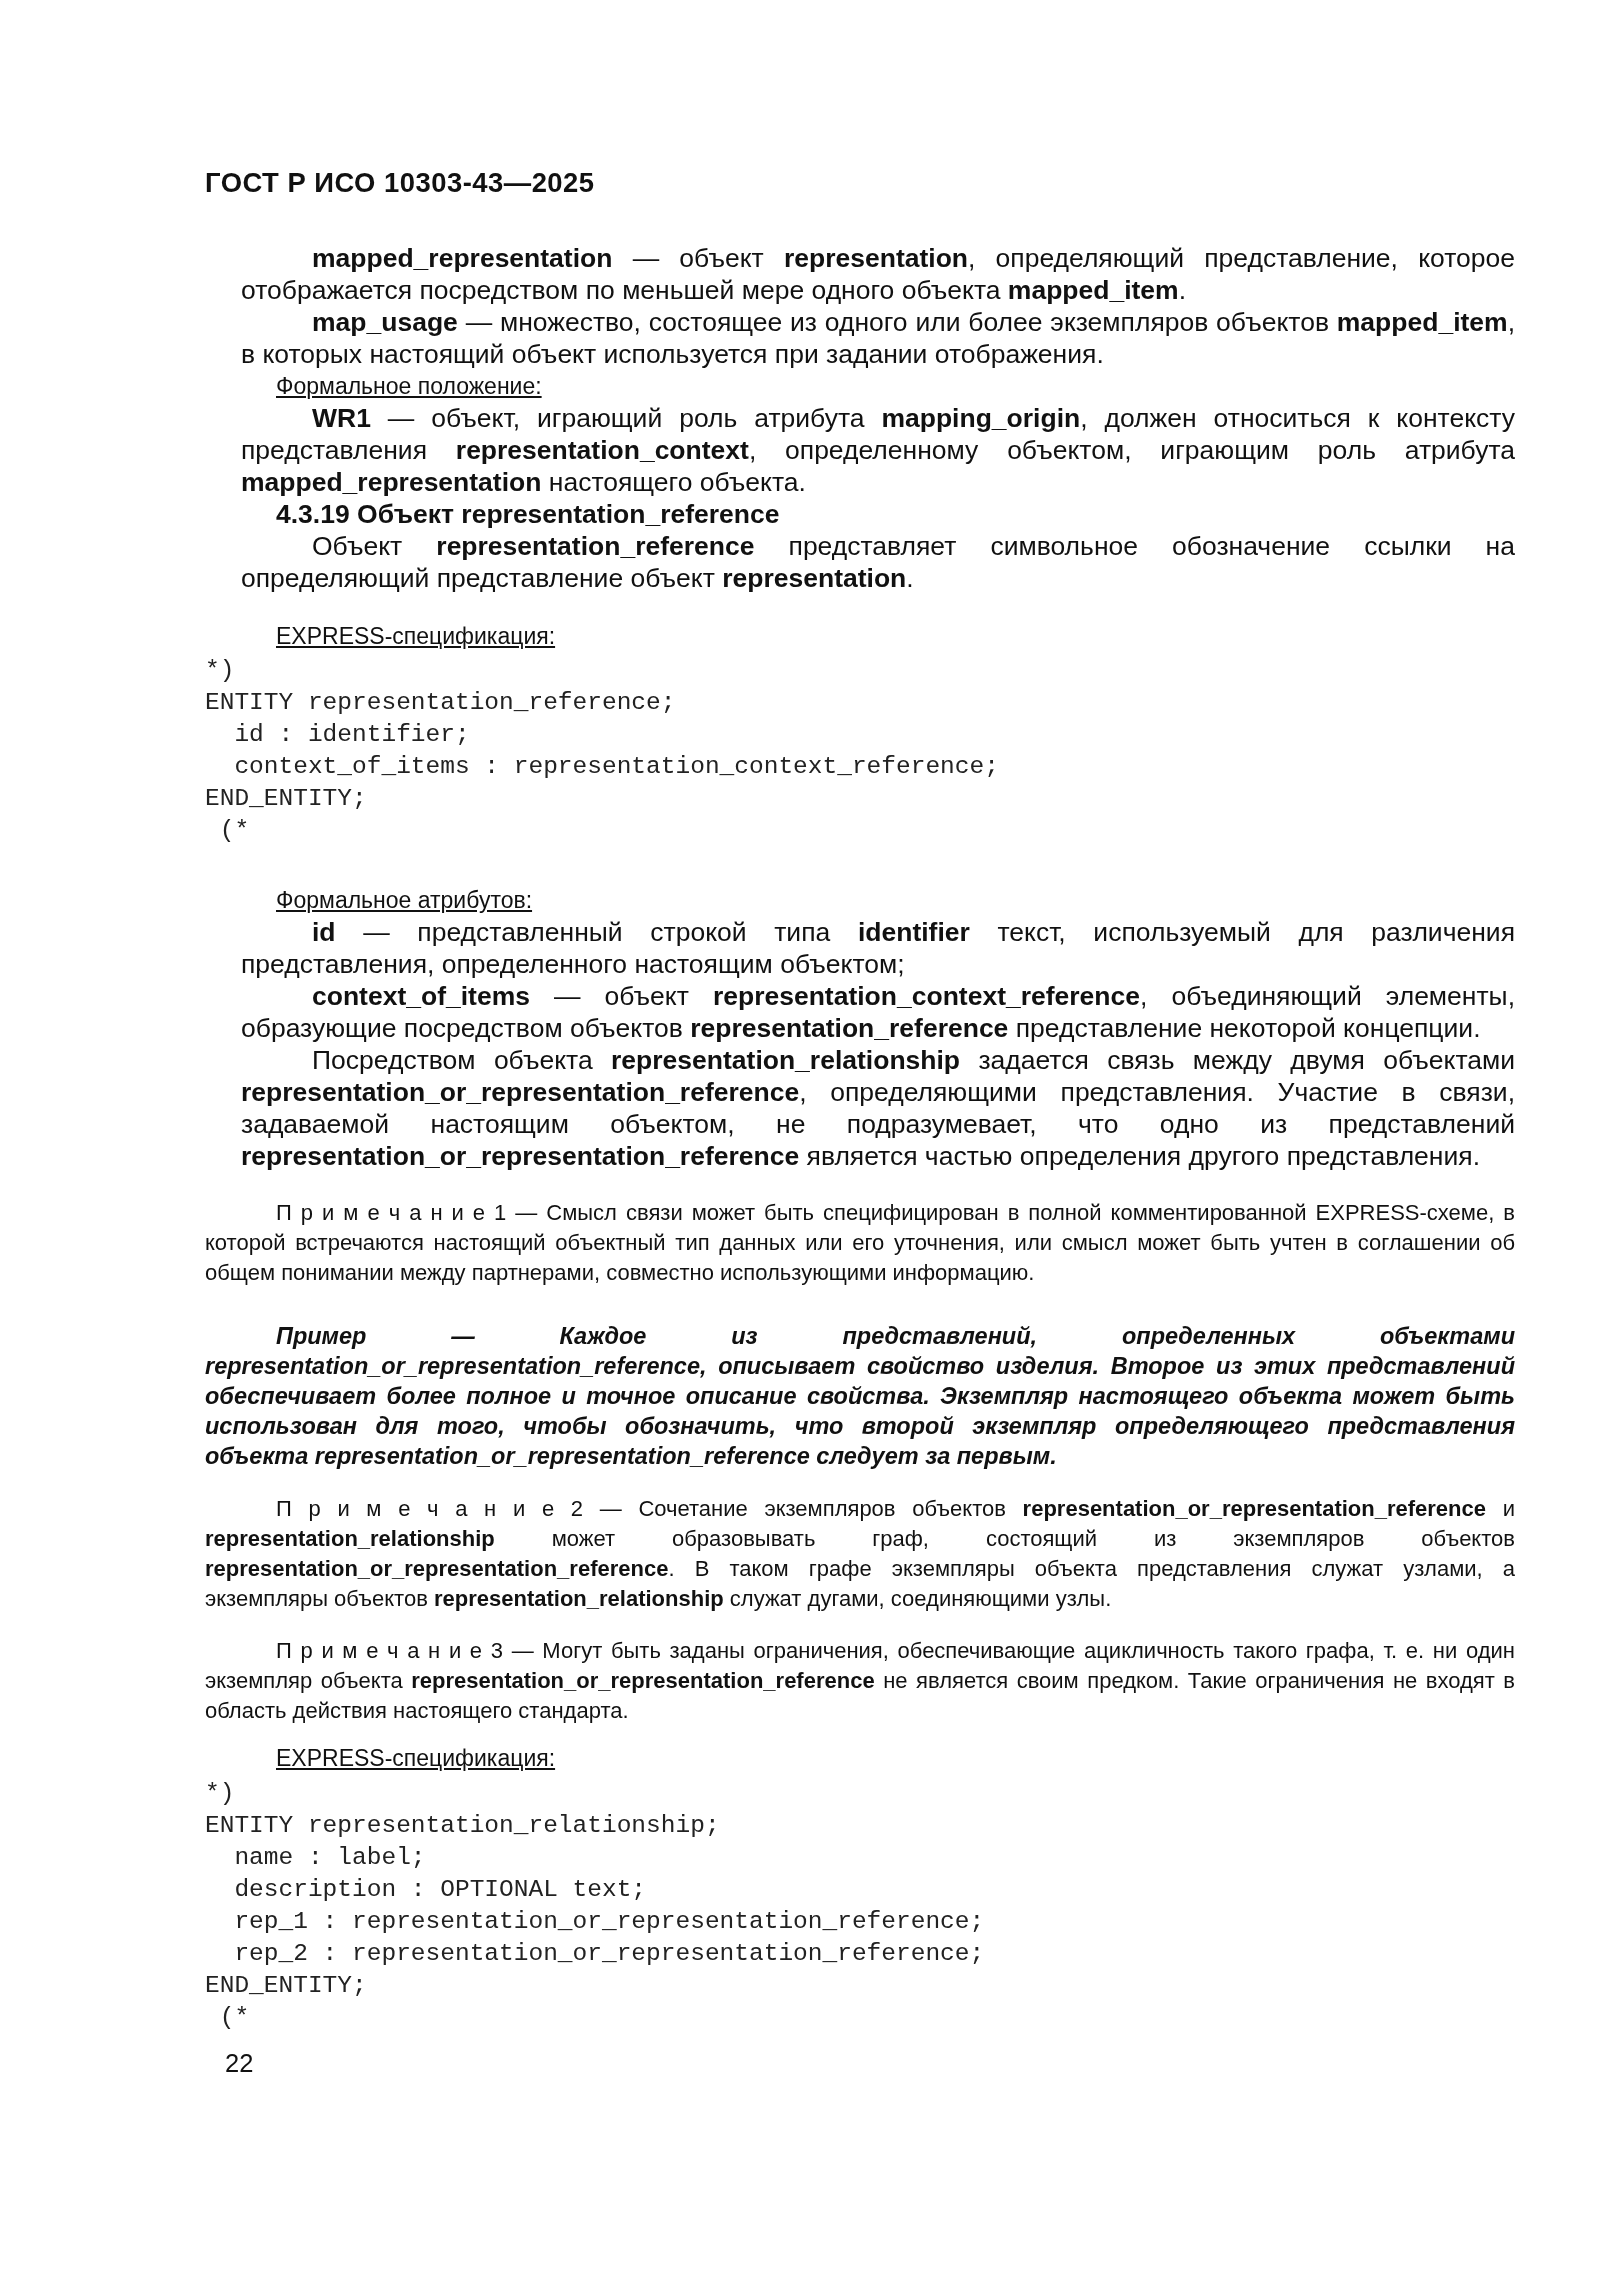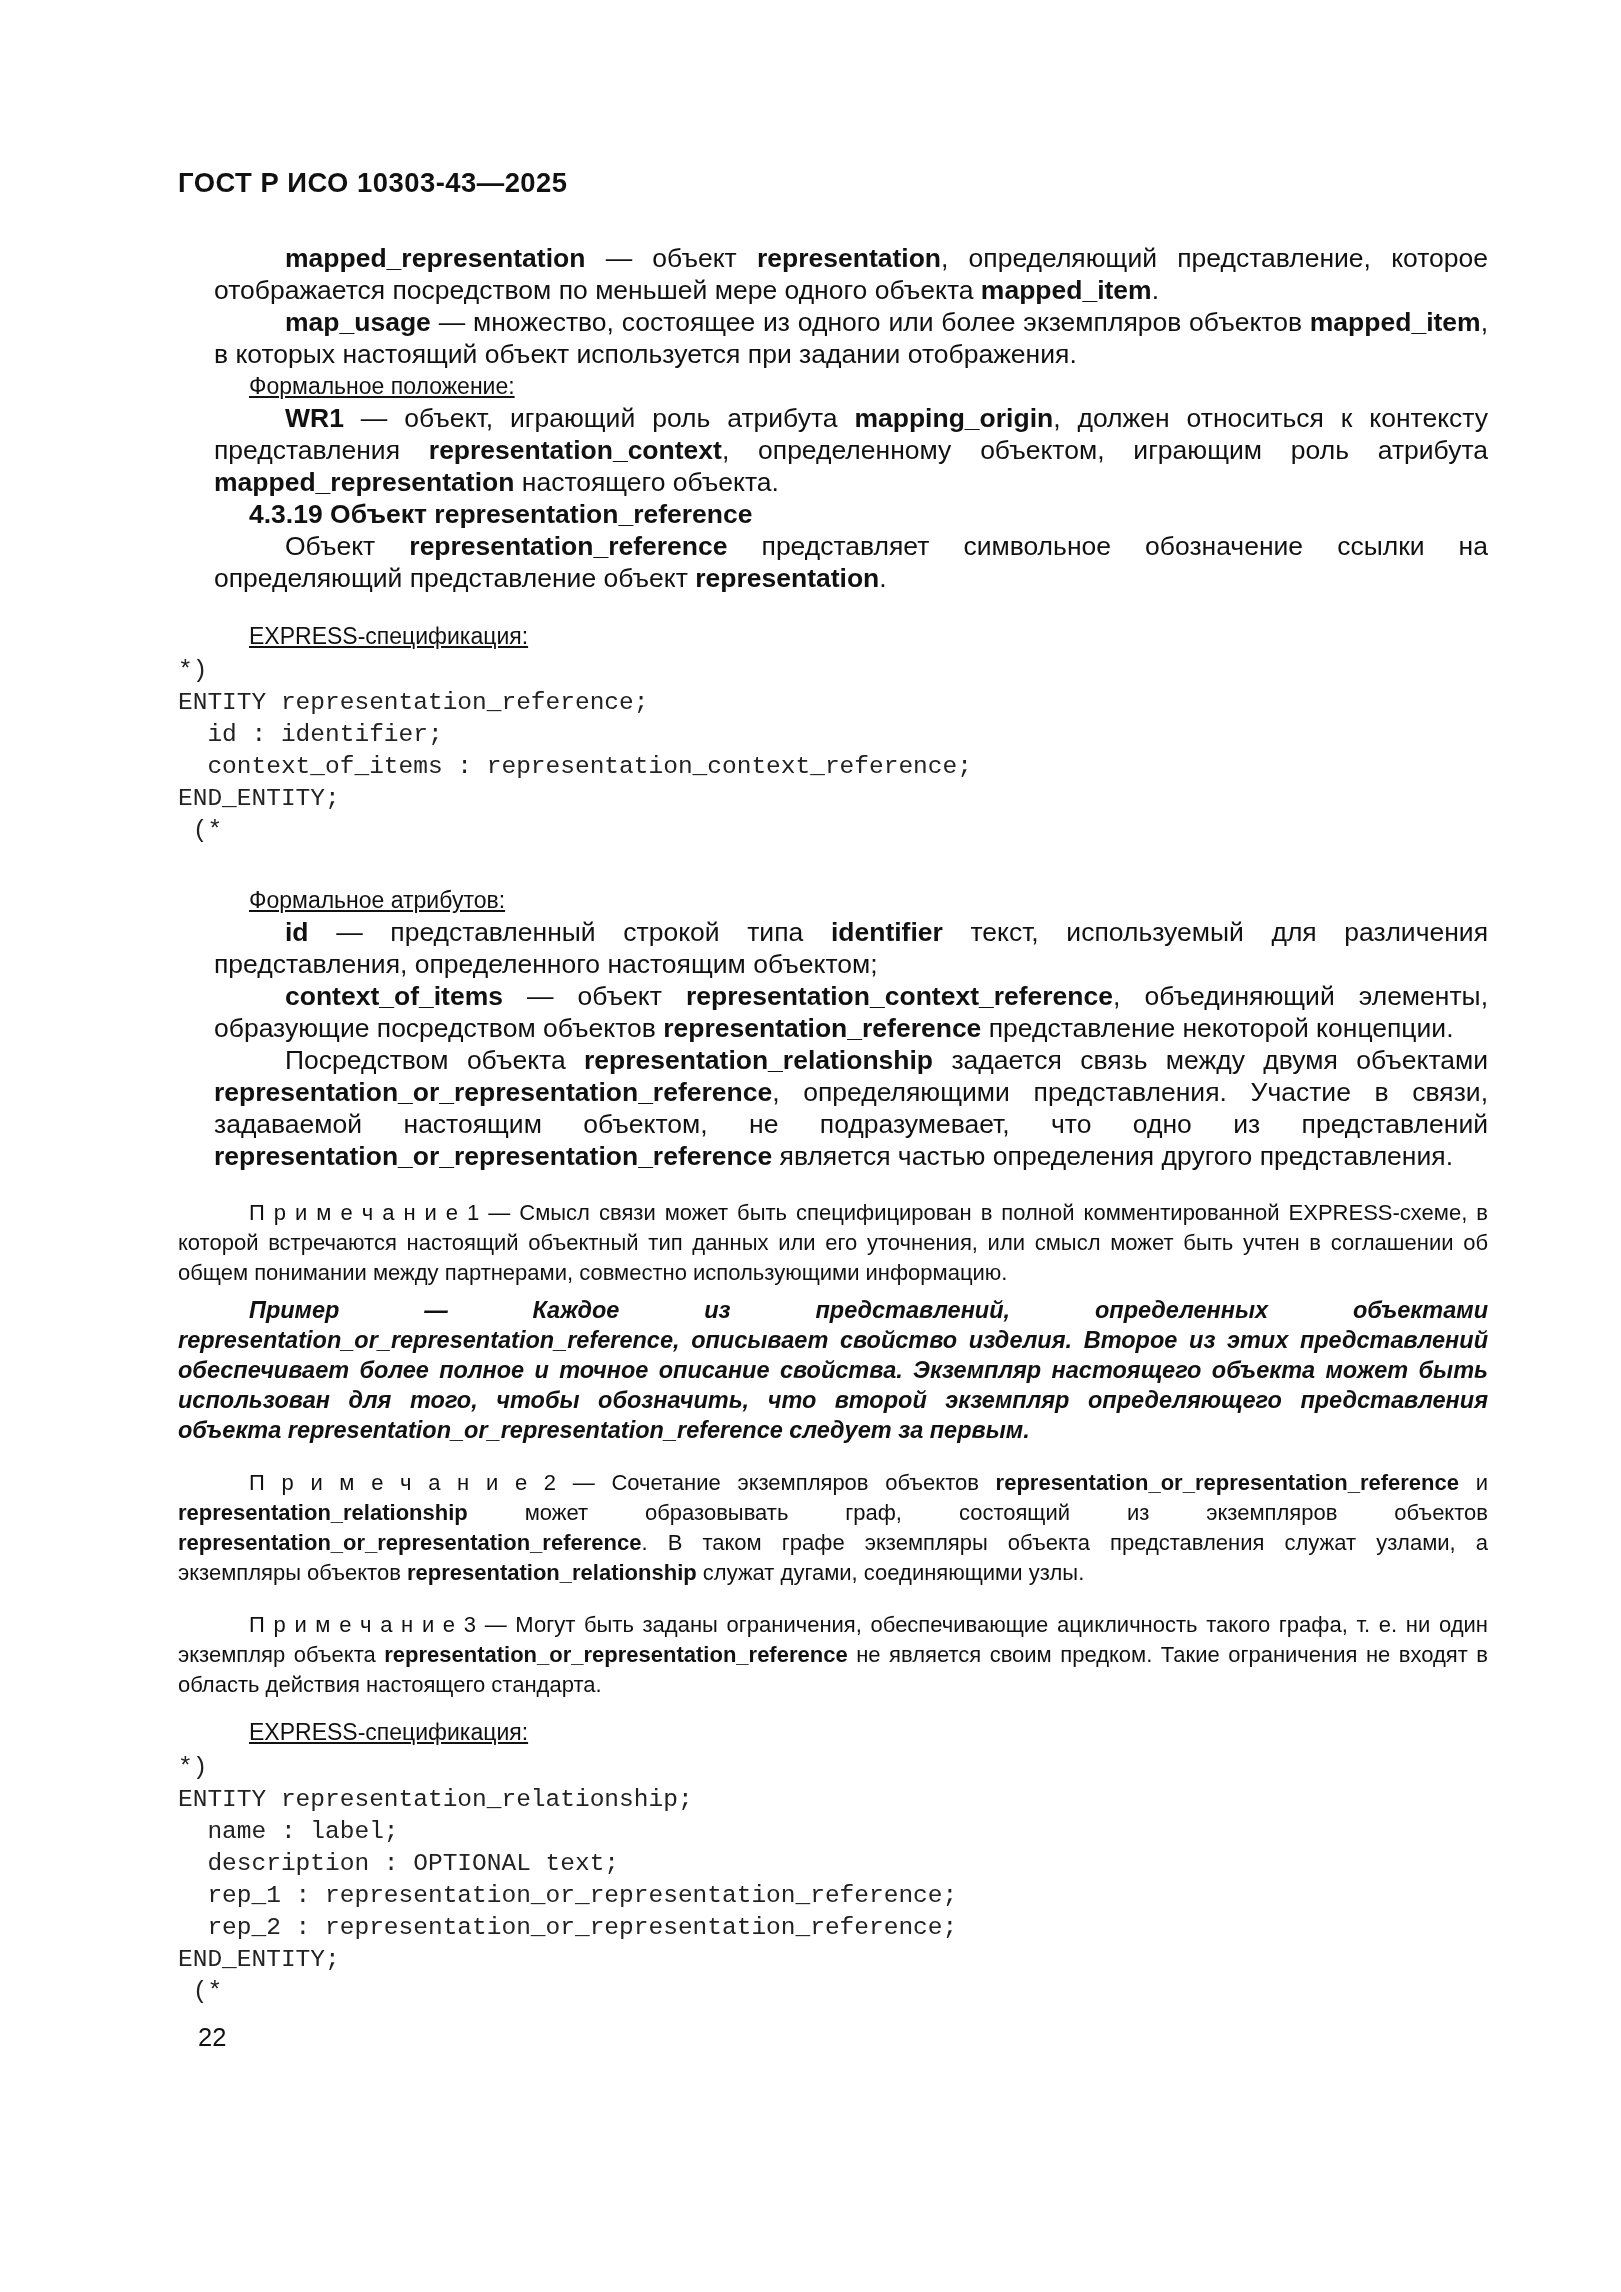--- a/index.html
+++ b/index.html
@@ -8,21 +8,21 @@
     position:relative;
     width:1621px; height:2293px;
     margin:0 auto;
     background:#ffffff;
     color:#111111;
     font-family:"Liberation Sans", sans-serif;
     overflow:hidden;
   }
   .content {
     position:absolute;
-    left:178px; top:167px;
+    left:205px; top:167px;
     width:1310px;
   }
   .doc-header {
     font-size:27.4px;
     font-weight:bold;
     line-height:32px;
     margin-bottom:43px;
     letter-spacing:0.5px;
   }
   .para {
@@ -68,21 +68,21 @@
   .page-number {
     font-size:25.5px;
     line-height:32px;
     margin-top:13.7px;
     margin-left:20px;
   }
   .mt-express1 { margin-top:25.5px; }
   .mt-code1    { margin-top:3.9px; }
   .mt-attrs    { margin-top:37px; }
   .mt-note1    { margin-top:25.5px; }
-  .mt-example  { margin-top:7px; }
+  .mt-example  { margin-top:33px; }
   .mt-note2    { margin-top:23.5px; }
   .mt-note3    { margin-top:21.6px; }
   .mt-express2 { margin-top:15.7px; }
   .mt-code2    { margin-top:3.9px; }
 </style>
 </head>
 <body>
 
 <div class="page">
   <div class="content">

